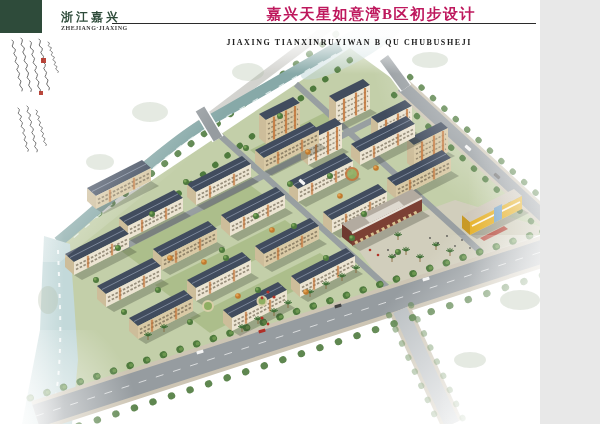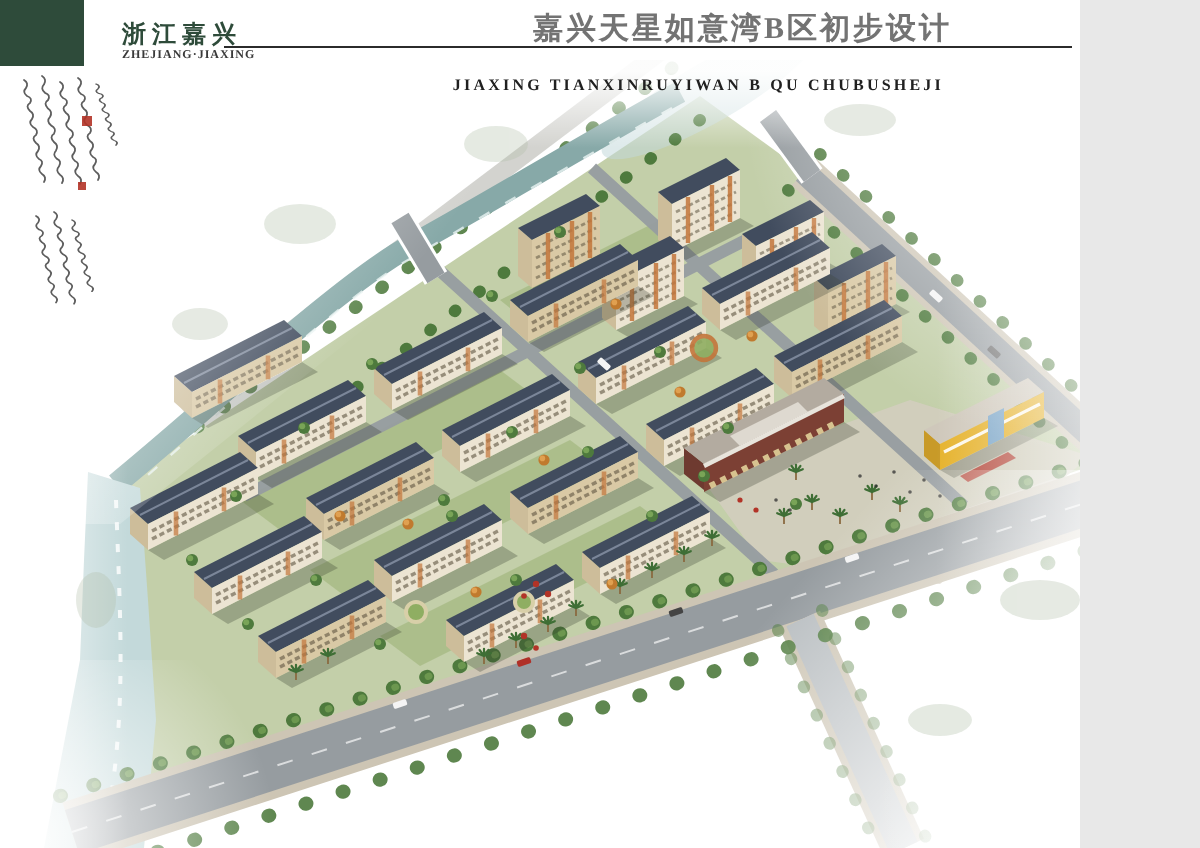--- a/index.html
+++ b/index.html
@@ -4,21 +4,21 @@
 <style>
   html,body{margin:0;padding:0;background:#e8e8e8;}
   .sheet{position:relative;width:540px;height:424px;background:var(--paper,#fff);overflow:hidden;
          font-family:"Liberation Serif","DejaVu Serif",serif;}
   .scene{position:absolute;left:0;top:0;}
   .corner-block{position:absolute;left:0;top:0;width:42px;height:33px;background:var(--brand_green,#2e4b3a);}
   .region-cn{position:absolute;left:61px;top:9px;font-size:12px;font-weight:bold;letter-spacing:3px;
              color:var(--brand_green,#2e4b3a);white-space:nowrap;}
   .region-en{position:absolute;left:61px;top:25px;font-size:6px;font-weight:bold;letter-spacing:.5px;color:#3a3a3a;white-space:nowrap;}
   .header-rule{position:absolute;left:112px;top:23px;width:424px;height:1px;background:#2b2b2b;}
-  .title-cn{position:absolute;top:5px;right:64px;font-size:15px;font-weight:bold;letter-spacing:1.5px;color:#737373;white-space:nowrap;}
+  .title-cn{position:absolute;top:5px;right:64px;font-size:15px;font-weight:bold;letter-spacing:1.5px;color:#be185d;white-space:nowrap;}
   .title-en{position:absolute;top:38px;right:68px;font-size:8px;font-weight:bold;letter-spacing:1.6px;color:#202020;white-space:nowrap;}
   .calligraphy{position:absolute;left:4px;top:36px;}
   .view-label-box{position:absolute;left:487px;top:400px;width:96px;height:21px;background:var(--brand_green,#2e4b3a);
       color:#fff;display:flex;align-items:center;justify-content:center;font-size:12px;font-weight:bold;
       letter-spacing:6px;text-indent:6px;}
 </style>
 </head>
 <body>
 
 <div class="sheet">

